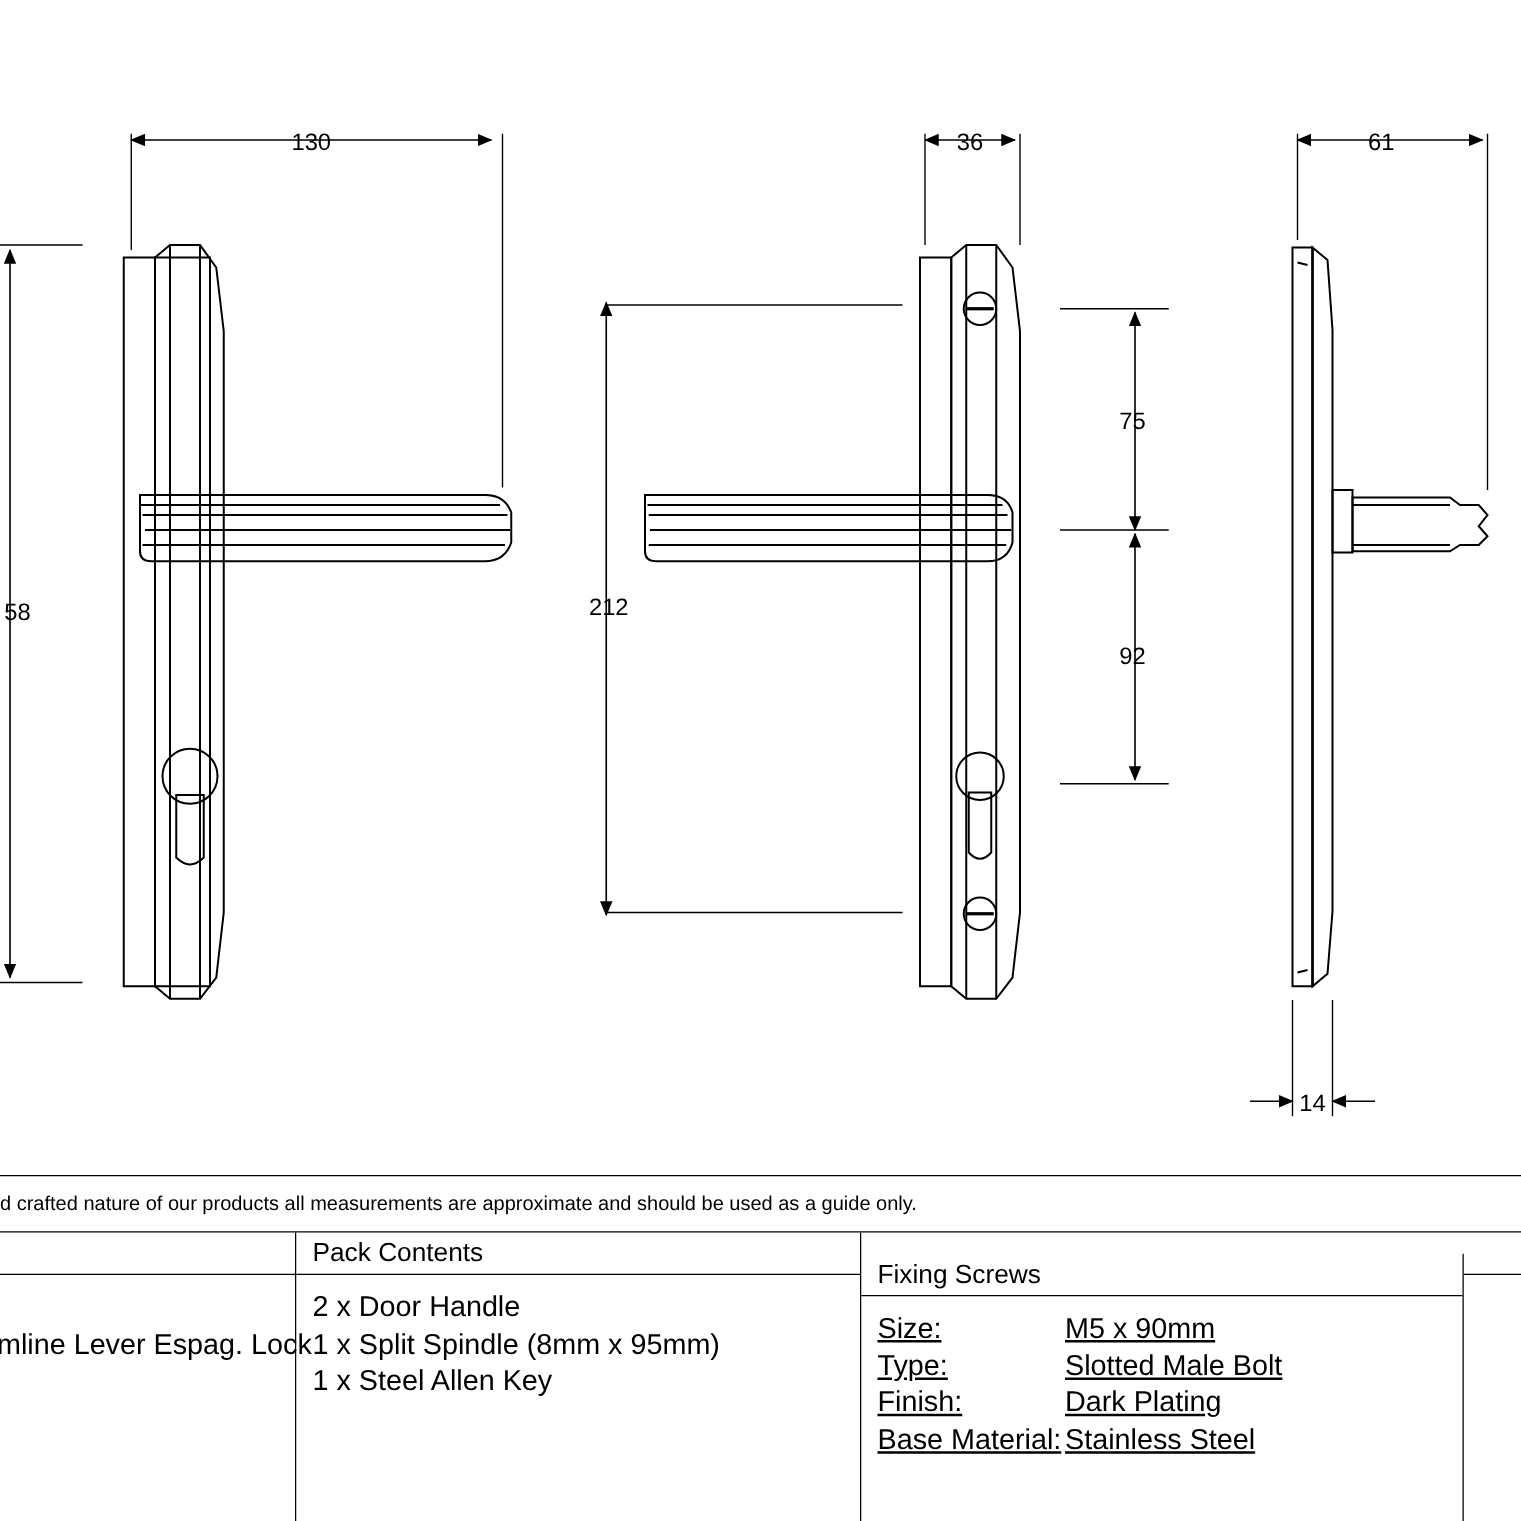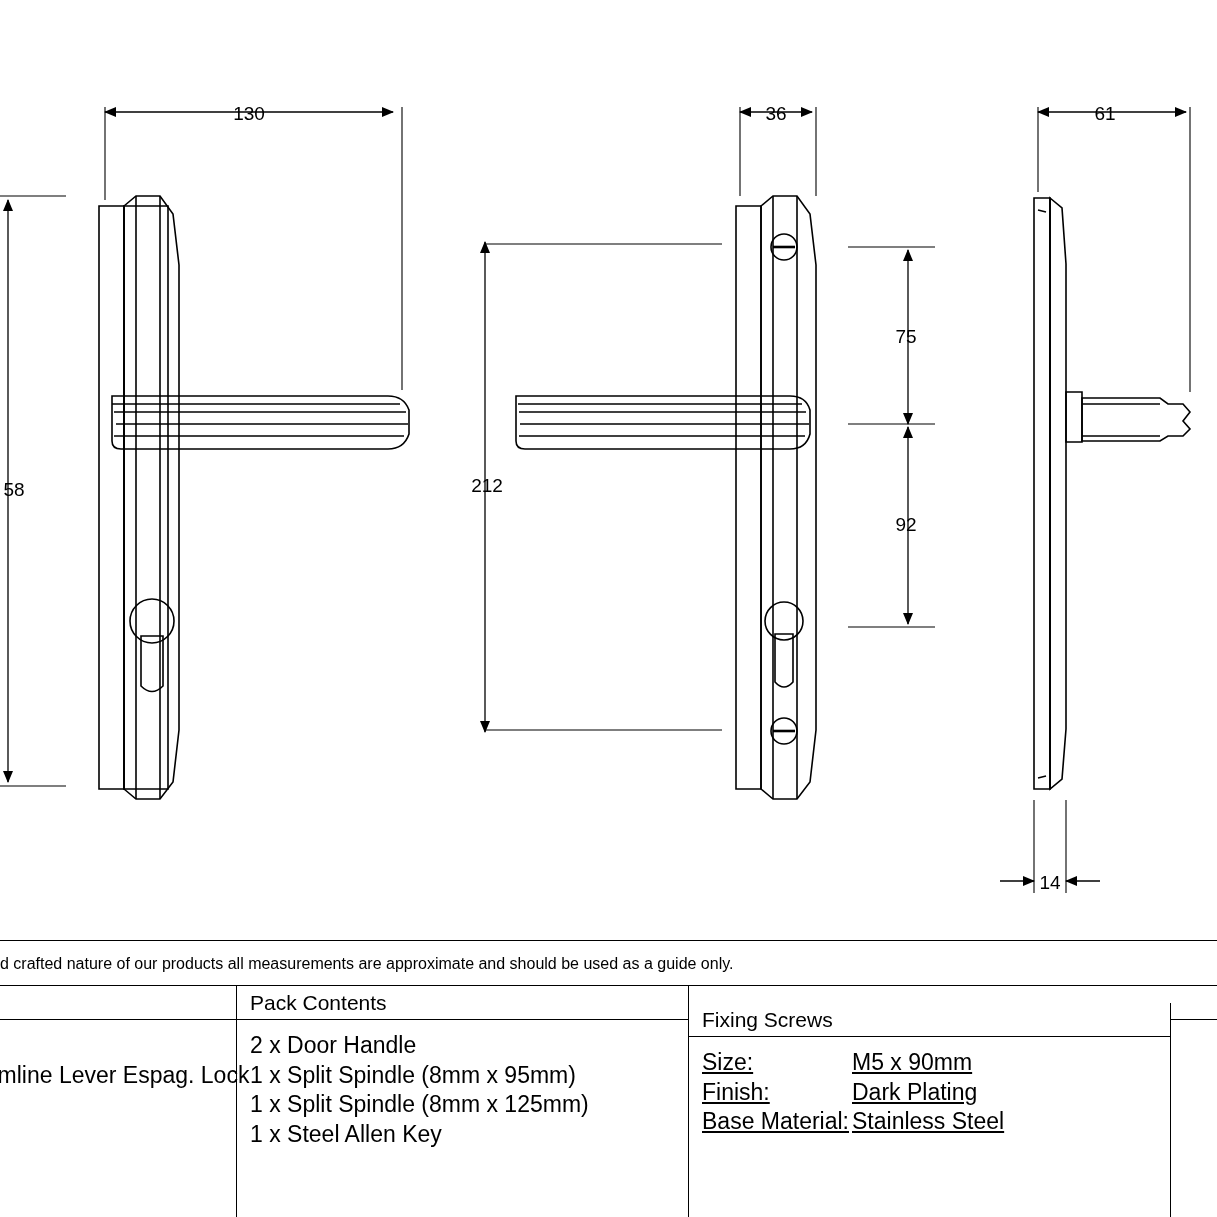--- a/index.html
+++ b/index.html
@@ -247,33 +247,36 @@
           <div class="line"></div>
           <div class="line">s</div>
         </div>
       </div>
 
       <div class="col c2">
         <div class="col-head">Pack Contents</div>
         <div class="col-body">
           <div class="line">2 x Door Handle</div>
           <div class="line">1 x Split Spindle (8mm x 95mm)</div>
-          <div class="line">1 x Split Spindle (8mm x 125mm)</div>
           <div class="line">1 x Steel Allen Key</div>
         </div>
       </div>
 
       <div class="col c3">
         <div class="col-head">Fixing Screws</div>
         <div class="col-body">
           <div class="line kv">
             <span class="k">Size:</span>
             <span class="v">M5 x 90mm</span>
           </div>
           <div class="line kv">
+            <span class="k">Type:</span>
+            <span class="v">Slotted Male Bolt</span>
+          </div>
+          <div class="line kv">
             <span class="k">Finish:</span>
             <span class="v">Dark Plating</span>
           </div>
           <div class="line kv">
             <span class="k">Base Material:</span>
             <span class="v">Stainless Steel</span>
           </div>
         </div>
       </div>
 

